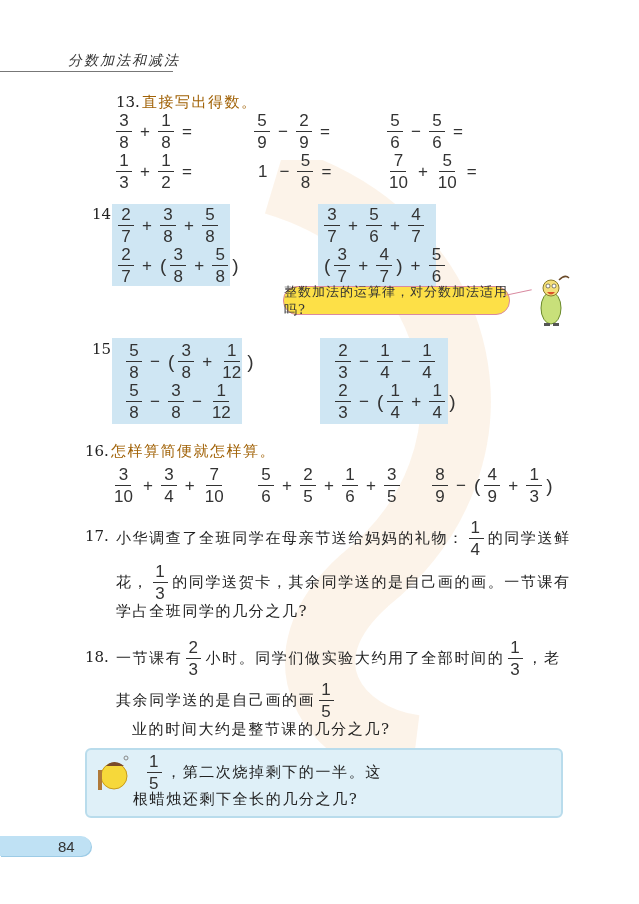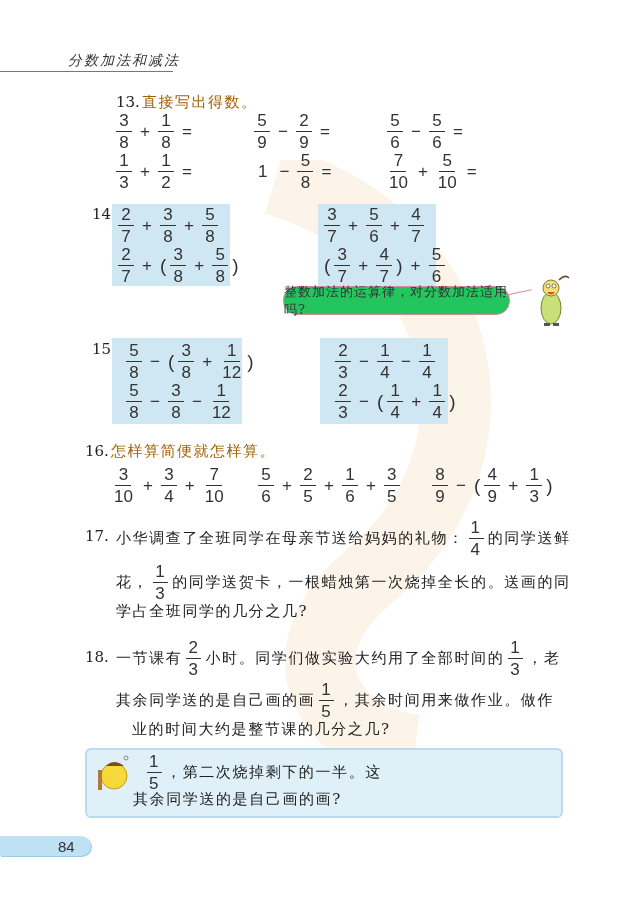--- a/index.html
+++ b/index.html
@@ -31,21 +31,21 @@
     display:inline-flex; flex-direction:column; align-items:center;
     margin:0 2px; line-height:1;
   }
   .frac .n { padding:0 2px 2px 2px; border-bottom:1.3px solid #333; min-width:12px; text-align:center; }
   .frac .d { padding:2px 2px 0 2px; text-align:center; }
   .op { margin:0 6px; }
   .paren { font-size:19px; margin:0 2px; }
   .bluebox { position:absolute; background:#cfe6f3; }
   .bubble {
     position:absolute; left:283px; top:286px; width:225px; height:27px;
-    background:#22c55e; border:1.5px solid #d98aa0; border-radius:14px;
+    background:#fde047; border:1.5px solid #d98aa0; border-radius:14px;
     font-size:13px; letter-spacing:1px; display:flex; align-items:center; justify-content:center;
     color:#333;
   }
   .bubble-tail {
     position:absolute; left:505px; top:292px; width:28px; height:10px;
     border-top:1.5px solid #d98aa0; transform:rotate(-12deg);
   }
   .corn { position:absolute; left:525px; top:272px; width:50px; height:60px; }
   .line { position:absolute; font-size:15px; letter-spacing:1.6px; display:flex; align-items:center; color:#222; }
   .inline-frac {
@@ -117,21 +117,21 @@
       <span class="d">4</span>
     </span>
   <span>的同学送鲜</span>
 </div>
 <div class="line" style="left:116px;top:562px;height:40px;">
   <span>花，</span>
   <span class="inline-frac">
       <span class="n">1</span>
       <span class="d">3</span>
     </span>
-  <span>的同学送贺卡，一根蜡烛第一次烧掉全长的。送画的同</span>
+  <span>的同学送贺卡，其余同学送的是自己画的画。一节课有</span>
 </div>
 <div class="line" style="left:116px;top:602px;">学占全班同学的几分之几?</div>
 
 <div class="pnum" style="left:85px;top:648px;">18.</div>
 <div class="line" style="left:116px;top:638px;height:40px;">
   <span>一节课有</span>
   <span class="inline-frac">
       <span class="n">2</span>
       <span class="d">3</span>
     </span>
@@ -141,39 +141,38 @@
       <span class="d">3</span>
     </span>
   <span>，老</span>
 </div>
 <div class="line" style="left:116px;top:680px;height:40px;">
   <span>其余同学送的是自己画的画</span>
   <span class="inline-frac">
       <span class="n">1</span>
       <span class="d">5</span>
     </span>
-  <span>，其余时间用来做作业。做作</span>
 </div>
 <div class="line" style="left:116px;top:720px;margin-left:16px;">业的时间大约是整节课的几分之几?</div>
 
 <div class="tipbox"></div>
 <svg class="chick" viewBox="0 0 40 44">
   <circle cx="22" cy="24" r="13" fill="#f6d83a" stroke="#c89a1a" stroke-width="1"></circle>
   <path d="M14 14 Q22 6 32 14" fill="#7a4a2a"></path>
   <circle cx="34" cy="6" r="2" fill="none" stroke="#888"></circle>
   <rect x="6" y="18" width="4" height="20" fill="#b07a3a"></rect>
 </svg>
 <div class="line" style="left:143px;top:752px;height:40px;">
   <span class="inline-frac">
       <span class="n">1</span>
       <span class="d">5</span>
     </span>
   <span>，第二次烧掉剩下的一半。这</span>
 </div>
-<div class="line" style="left:133px;top:790px;">其余同学送的是自己画的画?</div>
+<div class="line" style="left:133px;top:790px;">根蜡烛还剩下全长的几分之几?</div>
 
 <div class="page-tab"></div>
 <div class="page-number">84</div>
 
 <div class="expr" style="left: 114px; top: 112px;">
     <span class="frac">
       <span class="n">3</span>
       <span class="d">8</span>
     </span>
     <span class="op">+</span>

